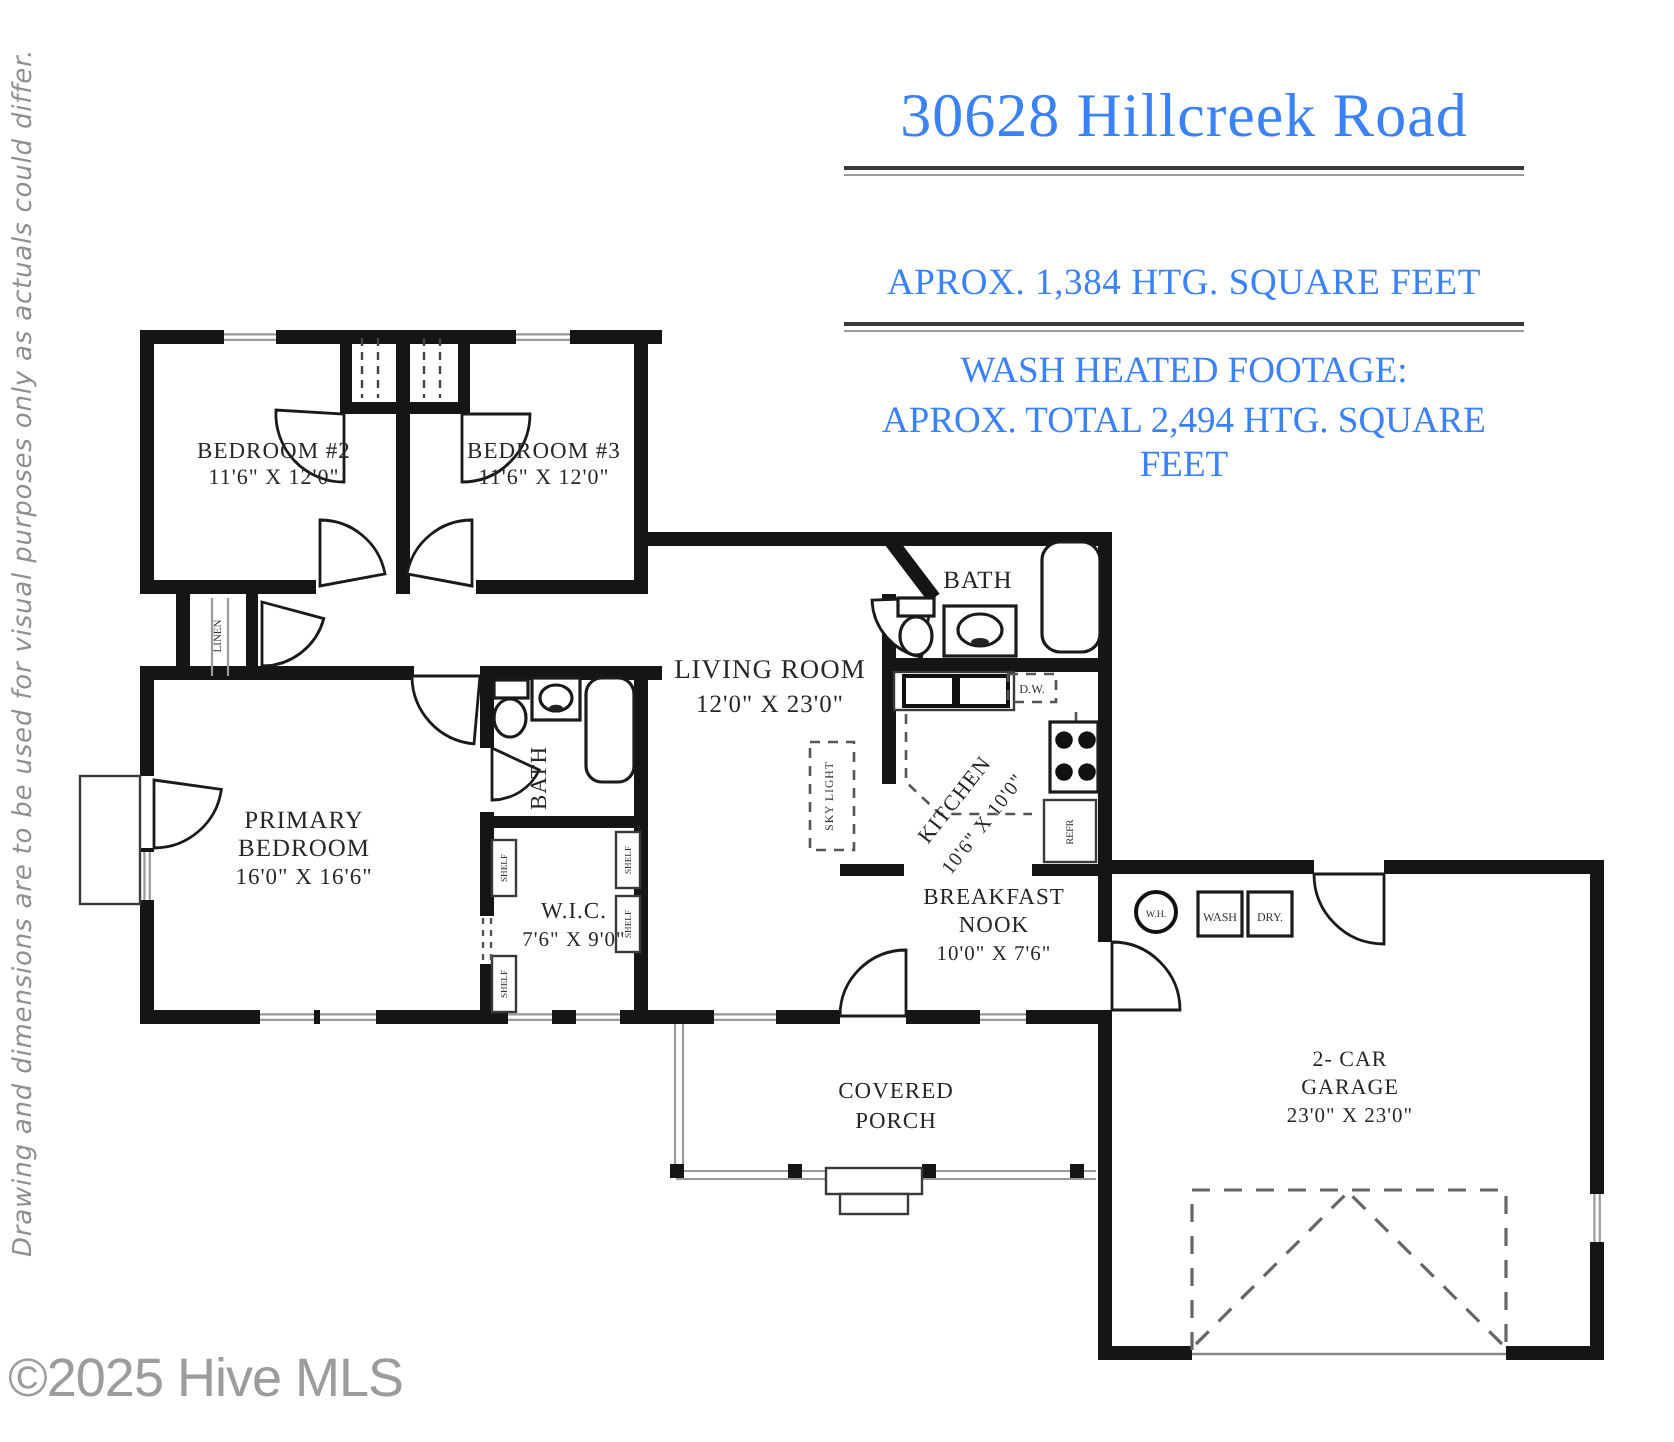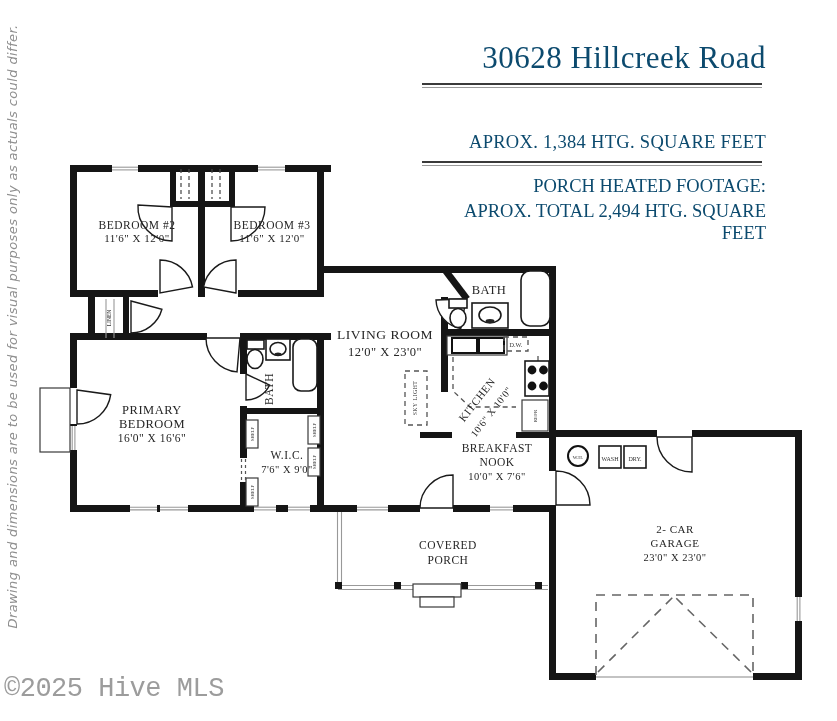--- a/index.html
+++ b/index.html
@@ -2,22 +2,22 @@
 <html><head>
 <meta charset="utf-8">
 <style>
   html,body{margin:0;padding:0;background:#ffffff;}
   .page{position:relative;width:837px;height:721px;background:#fff;overflow:hidden;
         font-family:"Liberation Serif",serif;}
   .disclaimer{position:absolute;left:-288px;top:321px;width:600px;text-align:center;
         transform:rotate(-90deg);font-family:"DejaVu Sans",sans-serif;font-style:italic;
         font-size:13px;color:#8f8f8f;letter-spacing:.4px;white-space:nowrap;}
   .copyright{position:absolute;left:4px;top:674px;font-size:27px;color:#9c9c9c;
-        letter-spacing:-.5px;font-family:Liberation Mono, monospace;}
-  .header{position:absolute;left:418px;top:40px;width:348px;text-align:right;color:#0c4a6e;}
+        letter-spacing:-.5px;font-family:Liberation Sans, sans-serif;}
+  .header{position:absolute;left:418px;top:40px;width:348px;text-align:center;color:#3b82f6;}
   .addr{font-size:31px;line-height:1.14;letter-spacing:.5px;}
   .rule{height:2px;border-top:2px solid #3a3a3a;border-bottom:1px solid #9a9a9a;margin:8px 4px 9px;}
   .sqft{font-size:18.5px;letter-spacing:.3px;margin-top:44px;}
   .total{font-size:18.5px;line-height:1.2;margin-top:2px;}
   svg.plan{position:absolute;left:0;top:0;}
   .wall{fill:#151515;}
   .thin{stroke:#3a3a3a;stroke-width:1.2;fill:#fff;}
   .fix{stroke:#1a1a1a;stroke-width:1.6;fill:#fff;}
   .door{fill:#fff;stroke:#1a1a1a;stroke-width:1.4;}
   .dash{stroke:#555;stroke-width:1.3;fill:none;stroke-dasharray:5 4;}
@@ -31,21 +31,21 @@
 
 <div class="page">
 
   <div class="disclaimer">Drawing and dimensions are to be used for visual purposes only as actuals could differ.</div>
 
   <div class="header">
     <div class="addr">30628 Hillcreek Road</div>
     <div class="rule"></div>
     <div class="sqft">APROX. 1,384 HTG. SQUARE FEET</div>
     <div class="rule"></div>
-    <div class="total">PORCH HEATED FOOTAGE:</div>
+    <div class="total">WASH HEATED FOOTAGE:</div>
     <div class="total">APROX. TOTAL 2,494 HTG. SQUARE FEET</div>
   </div>
 
   <svg class="plan" width="837" height="721" viewBox="0 0 837 721">
 
     <g>
 
       <rect class="wall" x="70" y="165" width="261" height="7"></rect>
       <rect class="wall" x="70" y="165" width="7" height="132"></rect>
       <rect class="wall" x="317" y="165" width="7" height="128"></rect>

